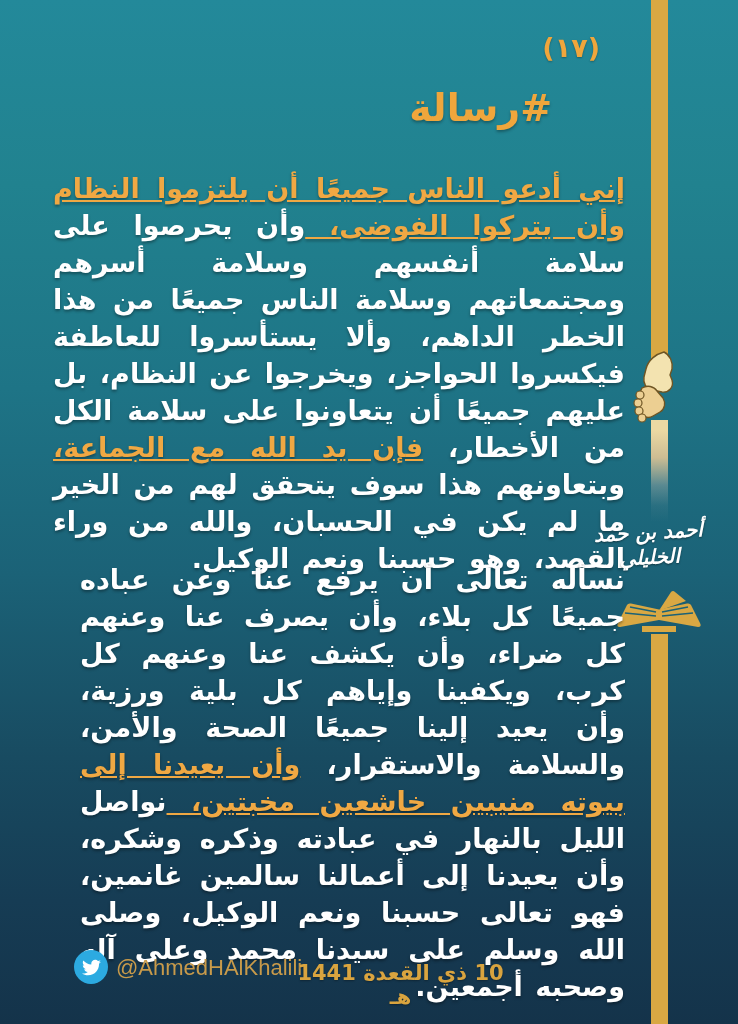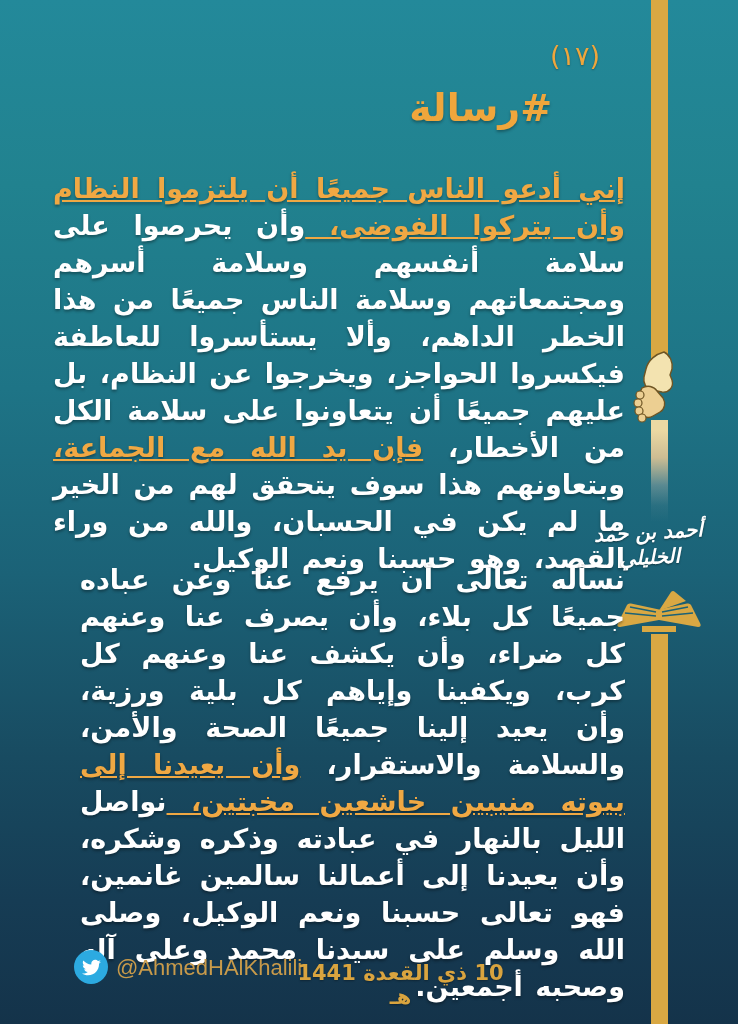--- a/index.html
+++ b/index.html
@@ -13,22 +13,22 @@
       #1b6277 56%, #184b61 74%, #163c54 88%, #14334a 100%);
   }
   
   .rope-top{position:absolute;left:651px;top:0;width:17px;height:358px;background:#d9a843;}
   .hand-svg{position:absolute;left:626px;top:348px;width:56px;height:88px;}
   .rope-fade{position:absolute;left:651px;top:430px;width:17px;height:92px;
     background:linear-gradient(180deg,#ecd9a3 0%,#cdbd93 30%,rgba(165,175,168,.45) 60%,rgba(120,150,155,.15) 82%,rgba(120,150,155,0) 100%);}
   .book-svg{position:absolute;left:612px;top:588px;width:94px;height:52px;}
   .rope-bottom{position:absolute;left:651px;top:634px;width:17px;height:390px;background:#d9a843;}
   
-  .issue-number{position:absolute;right:138px;top:40px;color:#efa63c;
-    font-size:27px;font-weight:normal;direction:rtl;text-shadow:0 1px 2px rgba(0,0,0,.3);}
+  .issue-number{position:absolute;right:138px;top:32px;color:#efa63c;
+    font-size:27px;font-weight:bold;direction:rtl;text-shadow:0 1px 2px rgba(0,0,0,.3);}
   .hashtag{position:absolute;right:186px;top:86px;color:#efa63c;
     font-size:38px;font-weight:bold;direction:rtl;text-shadow:0 2px 3px rgba(0,0,0,.3);}
   
   .para{position:absolute;right:113px;width:572px;direction:rtl;text-align:justify;
     font-size:27px;font-weight:bold;line-height:37px;word-spacing:3px;
     text-shadow:0 2px 3px rgba(0,0,0,.35);}
   .para1{top:170px;}
   .para2{top:524px;width:545px;margin-top:37px;}
   .para .white{color:#ffffff;}
   .para .gold{color:#f0a843;text-decoration:underline;}

